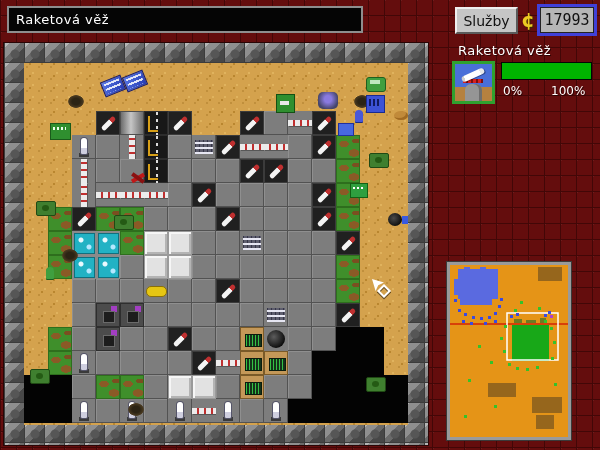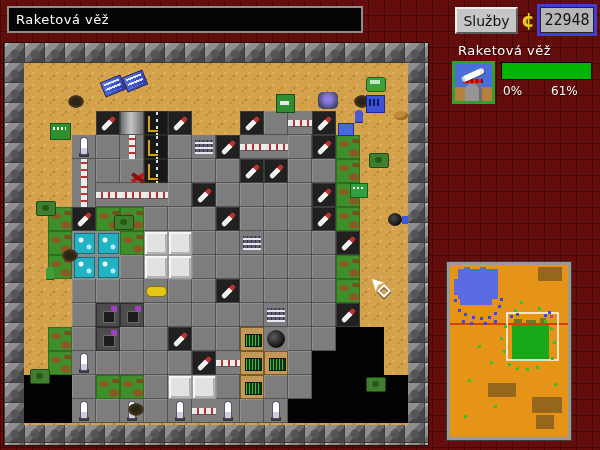--- a/index.html
+++ b/index.html
@@ -171,21 +171,21 @@
   .minimap{position:absolute;left:447px;top:262px;width:124px;height:178px;box-sizing:border-box;
        border:3px solid #9a9a9a;box-shadow:0 0 0 1px #3a3a3a;background:#e59417;}
   .minimap svg{display:block;}
 </style>
 </head>
 <body>
 
 <div class="title-field">Raketová věž</div>
 <div class="btn">Služby</div>
 <div class="coin">¢</div>
-<div class="money">22948</div>
+<div class="money">17993</div>
 
 <div class="map-frame">
   <div class="game-map">
       <div class="tile t-t" style="left: 72px; top: 48px;"></div>
       <div class="tile t-F" style="left: 96px; top: 48px;"></div>
       <div class="tile t-r" style="left: 120px; top: 48px;"></div>
       <div class="tile t-t" style="left: 144px; top: 48px;"></div>
       <div class="tile t-t" style="left: 216px; top: 48px;"></div>
       <div class="tile t-g" style="left: 240px; top: 48px;"></div>
       <div class="tile t-P" style="left: 264px; top: 48px;"></div>
@@ -379,21 +379,21 @@
 <div class="panel-title">Raketová věž</div>
 <div class="build-icon">
   <div class="tower"></div>
   <div class="launcher"></div>
   <div class="missile"></div>
 </div>
 <div class="progress">
   <div class="fill" style="width: 100%; background: rgb(0, 180, 0);"></div>
 </div>
 <div class="scale zero">0%</div>
-<div class="scale hundred">61%</div>
+<div class="scale hundred">100%</div>
 
 <div class="minimap">
     <svg width="118" height="172">
       <rect x="0" y="0" width="118" height="172" fill="#e59417"></rect>
       <rect x="8" y="4" width="40" height="30" fill="#5a6ae0"></rect>
       <rect x="10" y="34" width="32" height="6" fill="#5a6ae0"></rect>
       <rect x="4" y="14" width="4" height="16" fill="#5a6ae0"></rect>
       <rect x="14" y="2" width="6" height="4" fill="#5a6ae0"></rect>
       <rect x="30" y="2" width="6" height="4" fill="#5a6ae0"></rect>
       <rect x="88" y="2" width="24" height="14" fill="#96661c"></rect>

